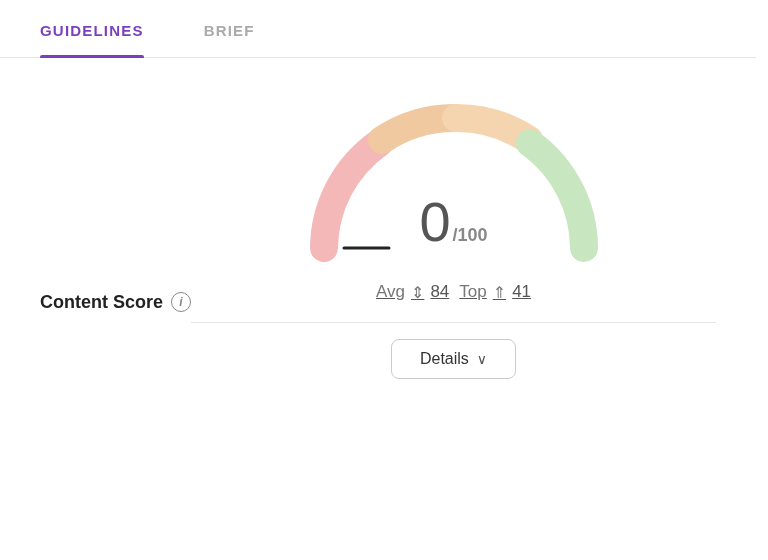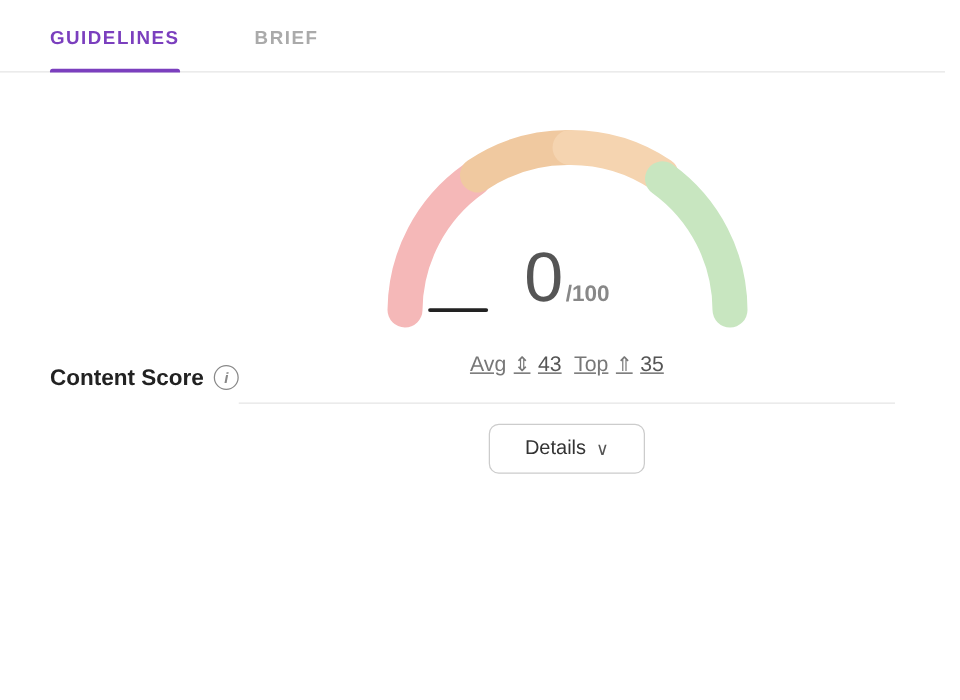--- a/index.html
+++ b/index.html
@@ -242,26 +242,26 @@
         <div class="gauge-center-text">
           <span class="gauge-score">0</span>
           <span class="gauge-total">/100</span>
         </div>
       </div>
 
       <div class="stats-row">
         <div class="stat-item">
           <span class="stat-label">Avg</span>
           <span class="stat-icon">⇕</span>
-          <span class="stat-value">43</span>
+          <span class="stat-value">84</span>
         </div>
         <div class="stat-item">
           <span class="stat-label">Top</span>
           <span class="stat-icon">⇑</span>
-          <span class="stat-value">35</span>
+          <span class="stat-value">41</span>
         </div>
       </div>
 
       <div class="divider" style="width:100%;"></div>
 
       <div class="details-row">
         <button class="details-button">
           <span>Details</span>
           <span class="chevron-icon">∨</span>
         </button>

